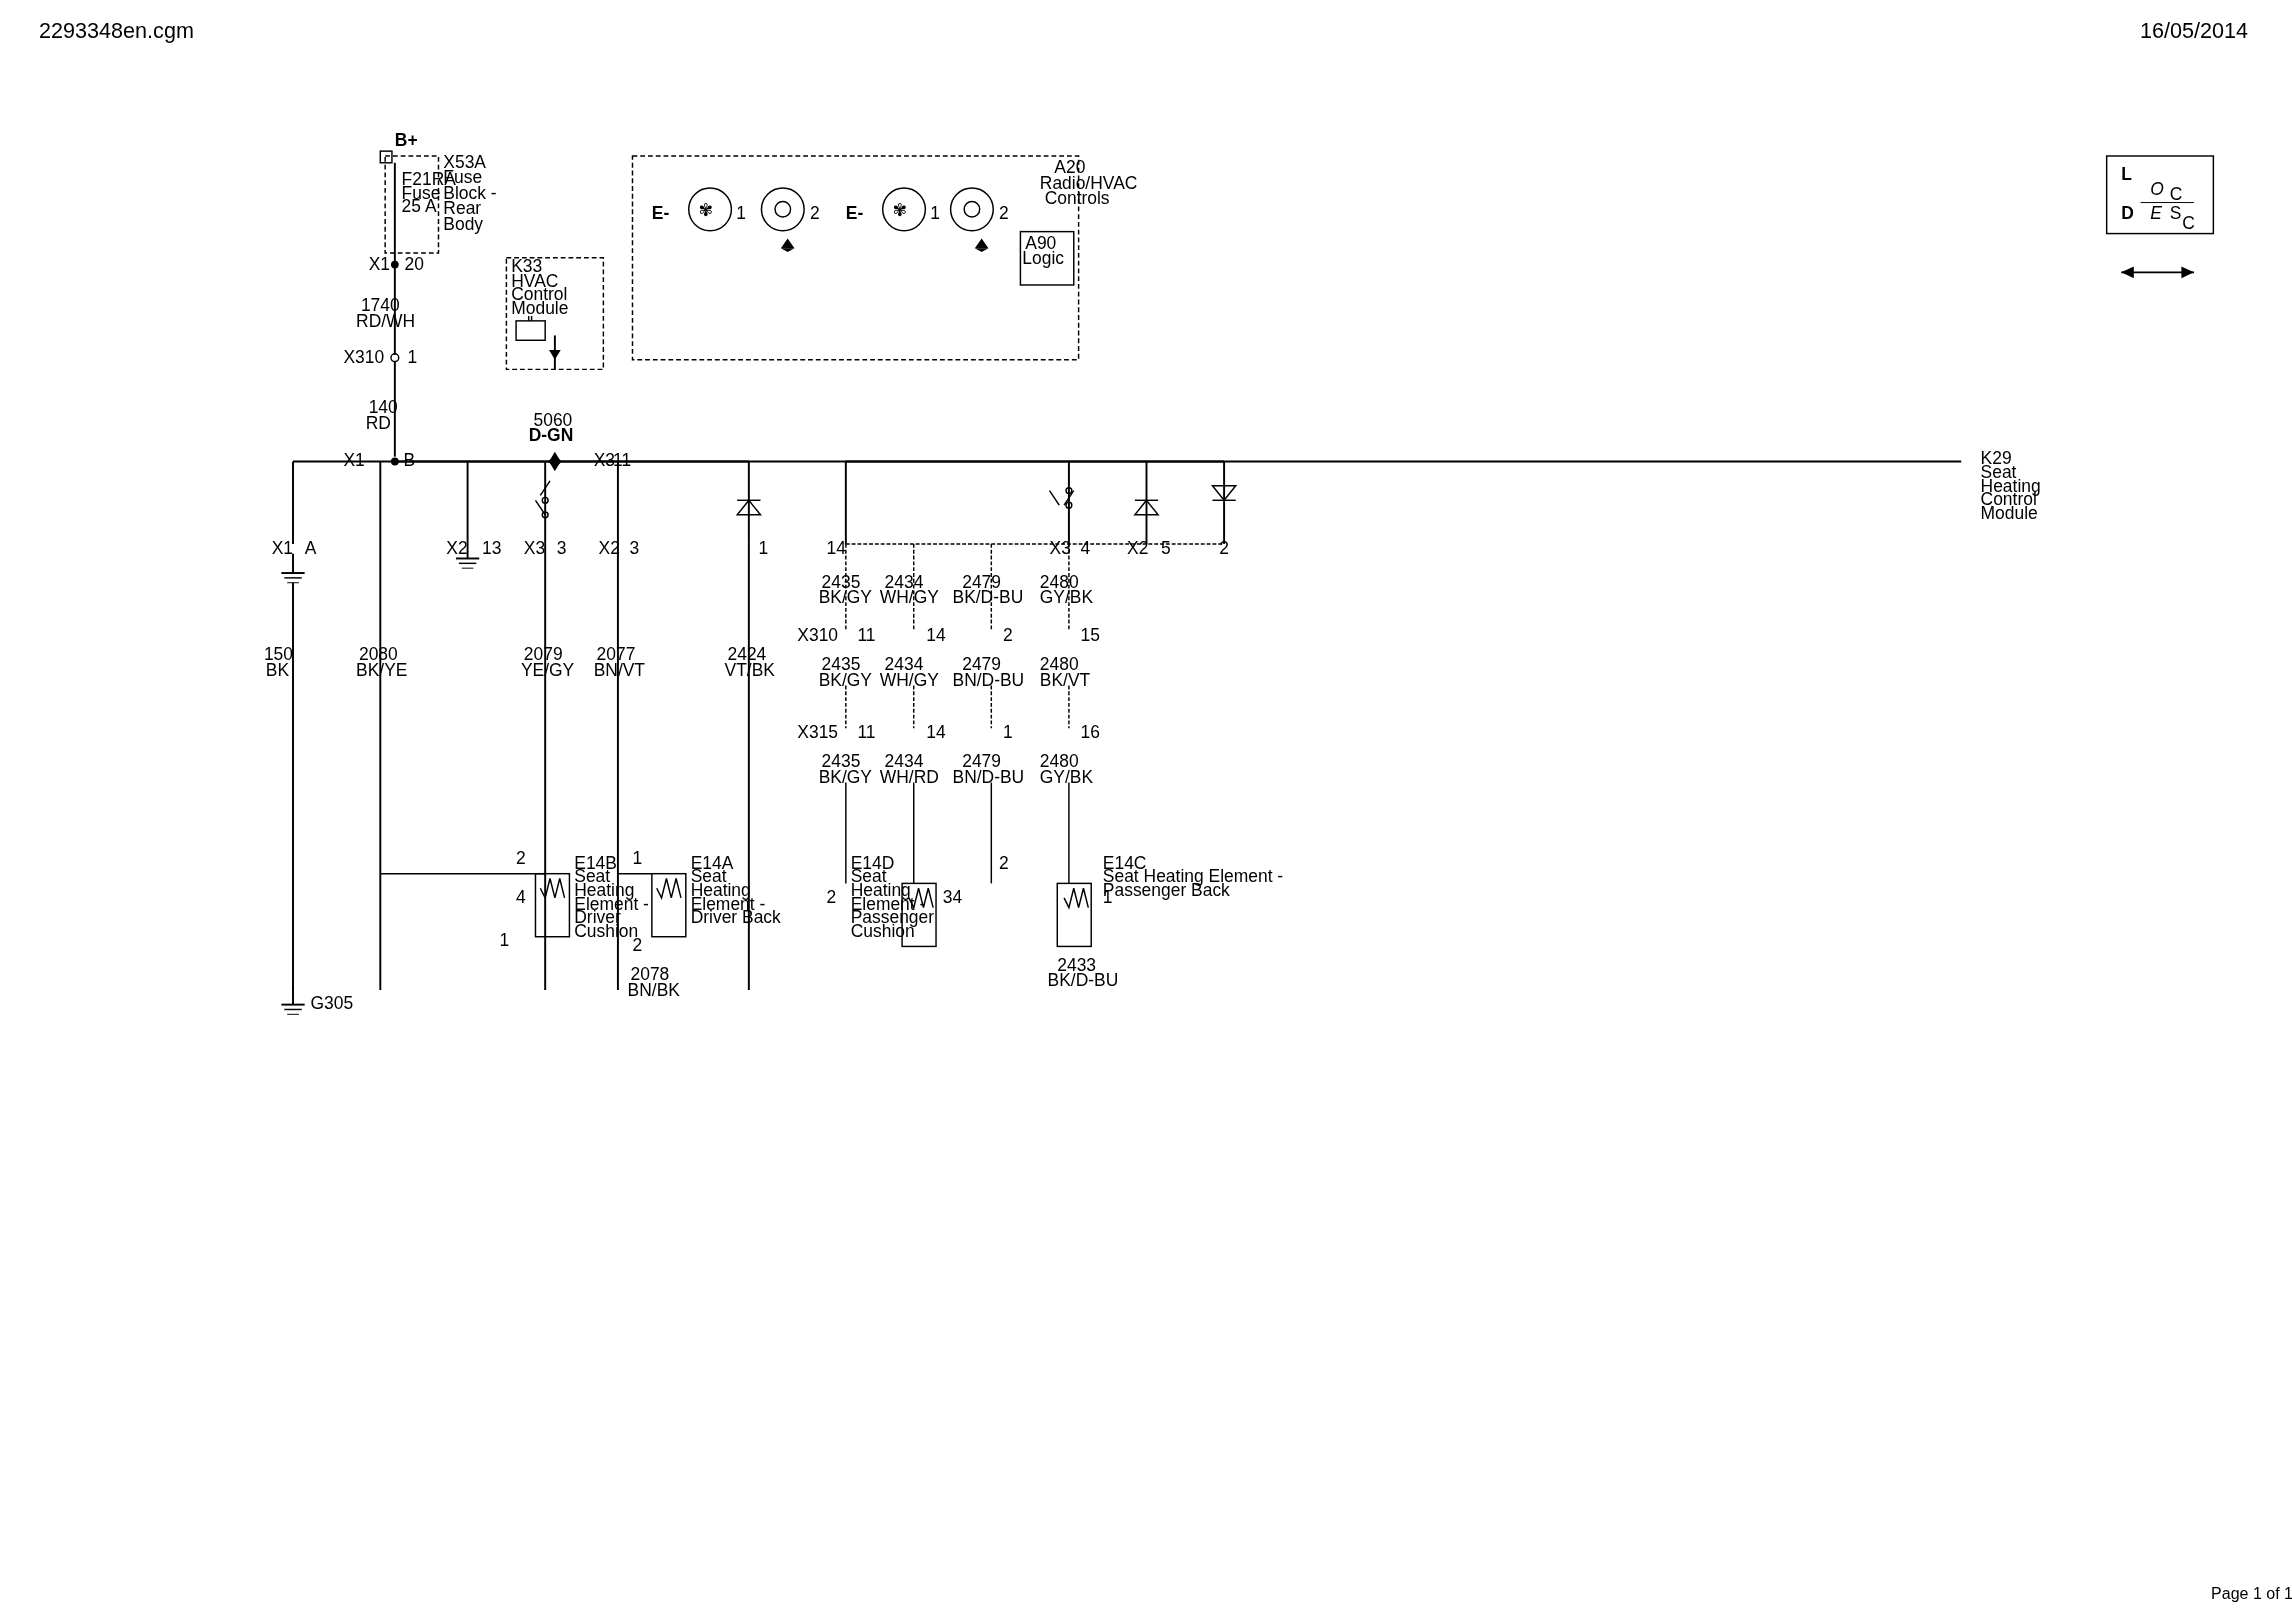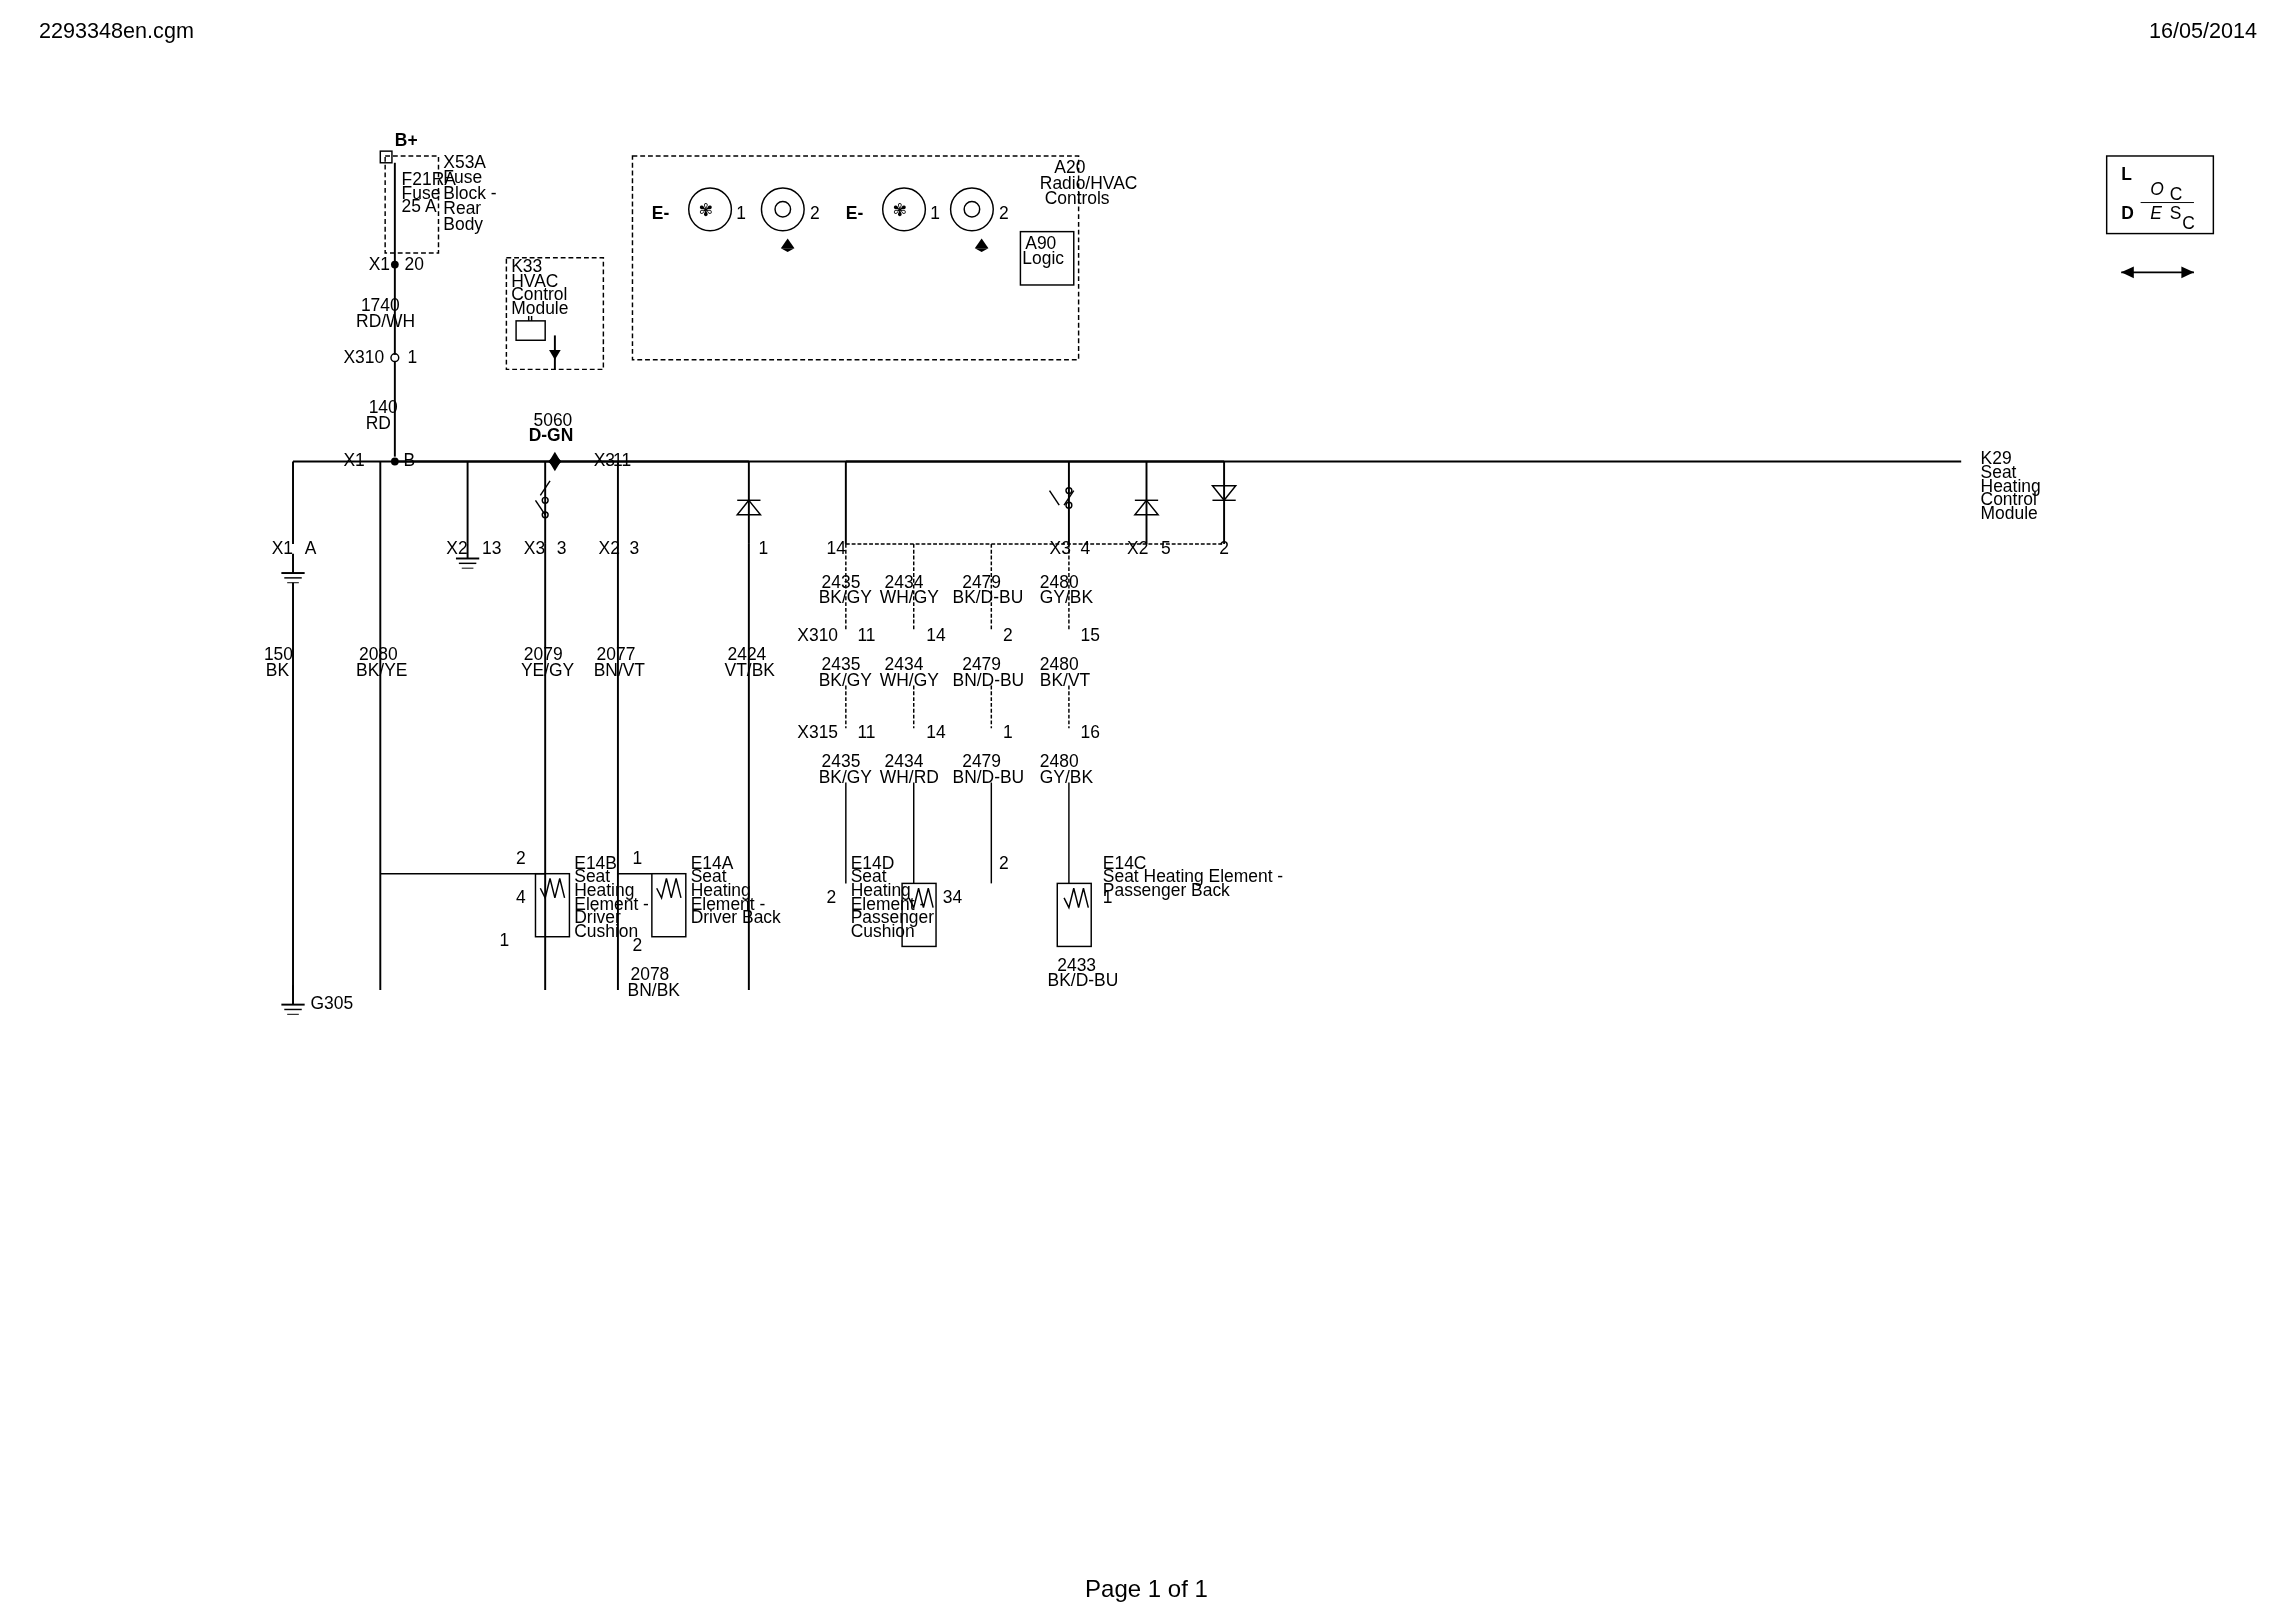--- a/index.html
+++ b/index.html
@@ -9,31 +9,31 @@
       background: #fff;
       font-family: Arial, sans-serif;
       font-size: 21.6px;
       position: relative;
       overflow: hidden;
     }
     .page-header {
       position: absolute;
       top: 17.6px;
       left: 39px;
-      right: 36px;
+      right: 45px;
       display: flex;
       justify-content: space-between;
     }
     .page-footer {
       position: absolute;
       bottom: 17.6px;
       left: 0;
       right: 0;
-      text-align: center;
-      font-size: 24px;
+      text-align: right;
+      font-size: 16px;
     }
     .diagram-area {
       position: absolute;
       top: 59px;
       left: 39px;
       right: 39px;
       bottom: 49px;
     }
     svg {
       width: 100%;

